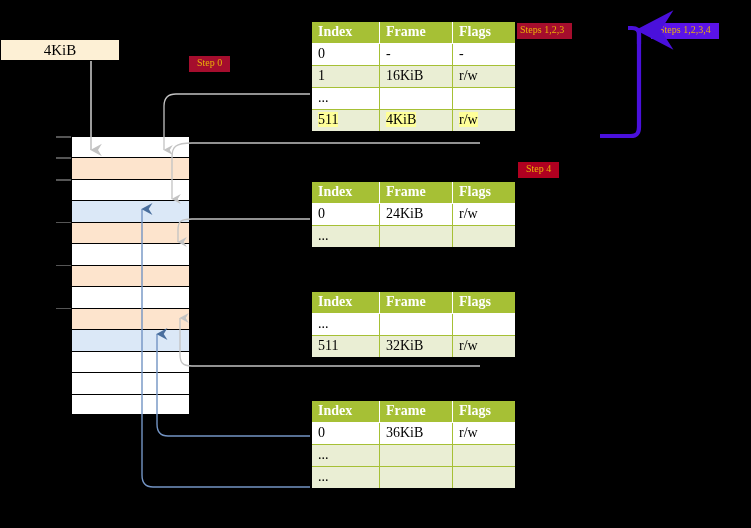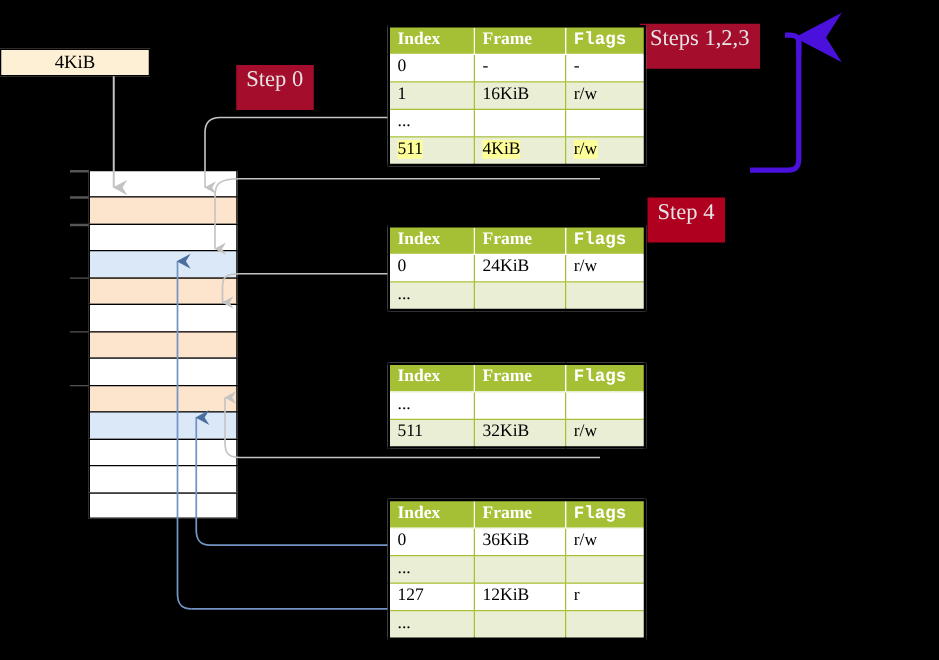--- a/index.html
+++ b/index.html
@@ -18,23 +18,23 @@
     left:0px;top:39px;width:120px;height:22px;
     background:#fdf0d5;border:1px solid #000;
     display:flex;align-items:center;justify-content:center;
     font-size:15px;line-height:1;color:#000;
     box-sizing:border-box;
   }
 
   
   .badge{
     display:inline-flex;align-items:center;justify-content:center;
-    padding:1px 8px 14px 8px;
-    font-size:18px;line-height:1.15;
-    color:#e5e5e5;white-space:nowrap;
+    padding:1px 8px 3px 8px;
+    font-size:10px;line-height:1.15;
+    color:#eab308;white-space:nowrap;
     box-sizing:border-box;
   }
   .badge-red{background:#a50d2d;}
   .badge-crim{background:#b00020;}
   .badge-blue{background:#5b13e8;}
 
   .step0{left:189px;top:52px;}
   .steps123{left:512px;top:19px;}
   .steps1234{left:651px;top:19px;}
   .step4{left:518px;top:158px;}
@@ -76,21 +76,21 @@
     font-size:14px;
     height:16px;
     white-space:nowrap;
     color:#000;
   }
   table.ptab tr.alt td{background:#eaeed4;}
   table.ptab tr.plain td{background:#ffffff;}
   td .hl{background:#ffff99;}
   .col-idx{width:55px;margin-top:48px;}
   .col-frm{width:60px;margin-top:16px;}
-  .col-flg{width:50px;font-family:Liberation Mono, monospace;}
+  .col-flg{width:50px;}
 
   .tab0{left:310px;top:20px;}
   .tab1{left:310px;top:180px;}
   .tab2{left:310px;top:290px;}
   .tab3{left:310px;top:399px;}
 
   
   svg.wires{position:absolute;left:0;top:0;width:751px;height:528px;overflow:visible;}
 </style>
 </head>
@@ -100,20 +100,23 @@
 
   <div class="abs kib-box">
     <span>4KiB</span>
   </div>
 
   <div class="abs step0">
     <span class="badge badge-red">Step 0</span>
   </div>
   <div class="abs steps123">
     <span class="badge badge-red">Steps 1,2,3</span>
+  </div>
+  <div class="abs steps1234">
+    <span class="badge badge-blue">Steps 1,2,3,4</span>
   </div>
   <div class="abs step4">
     <span class="badge badge-crim">Step 4</span>
   </div>
 
   <div class="abs memcol" id="memcol">
       <div class="memrow mem-white" style="top: 0px;"></div>
       <div class="memrow mem-orange" style="top: 21.46px;"></div>
       <div class="memrow mem-white" style="top: 42.92px;"></div>
       <div class="memrow mem-blue" style="top: 64.38px;"></div>
@@ -261,25 +264,20 @@
         <tr class="plain">
           <td>0</td>
           <td>36KiB</td>
           <td>r/w</td>
         </tr>
         <tr class="alt">
           <td>...</td>
           <td>&nbsp;</td>
           <td>&nbsp;</td>
         </tr>
-        <tr class="plain">
-          <td>127</td>
-          <td>12KiB</td>
-          <td>r</td>
-        </tr>
         <tr class="alt">
           <td>...</td>
           <td>&nbsp;</td>
           <td>&nbsp;</td>
         </tr>
       </tbody>
     </table>
 
 </div>
 

